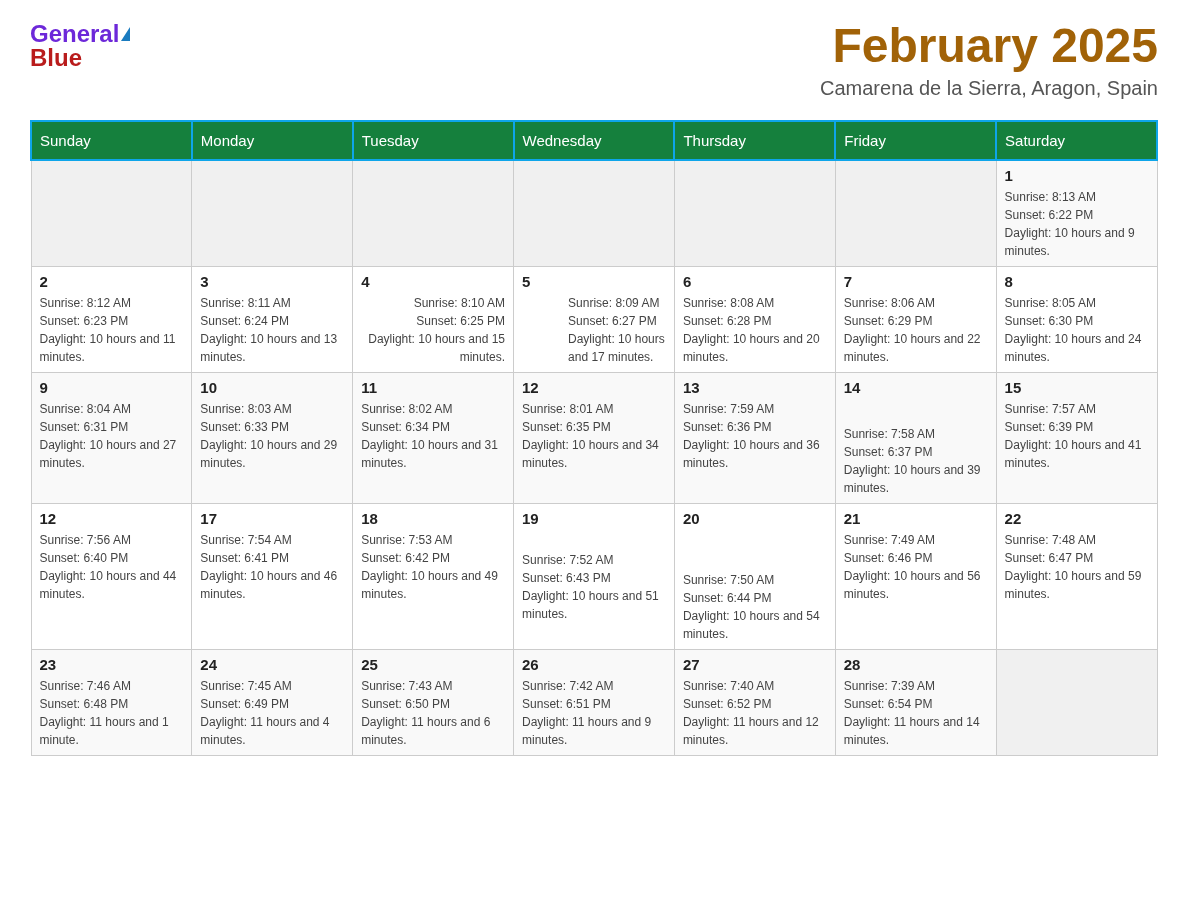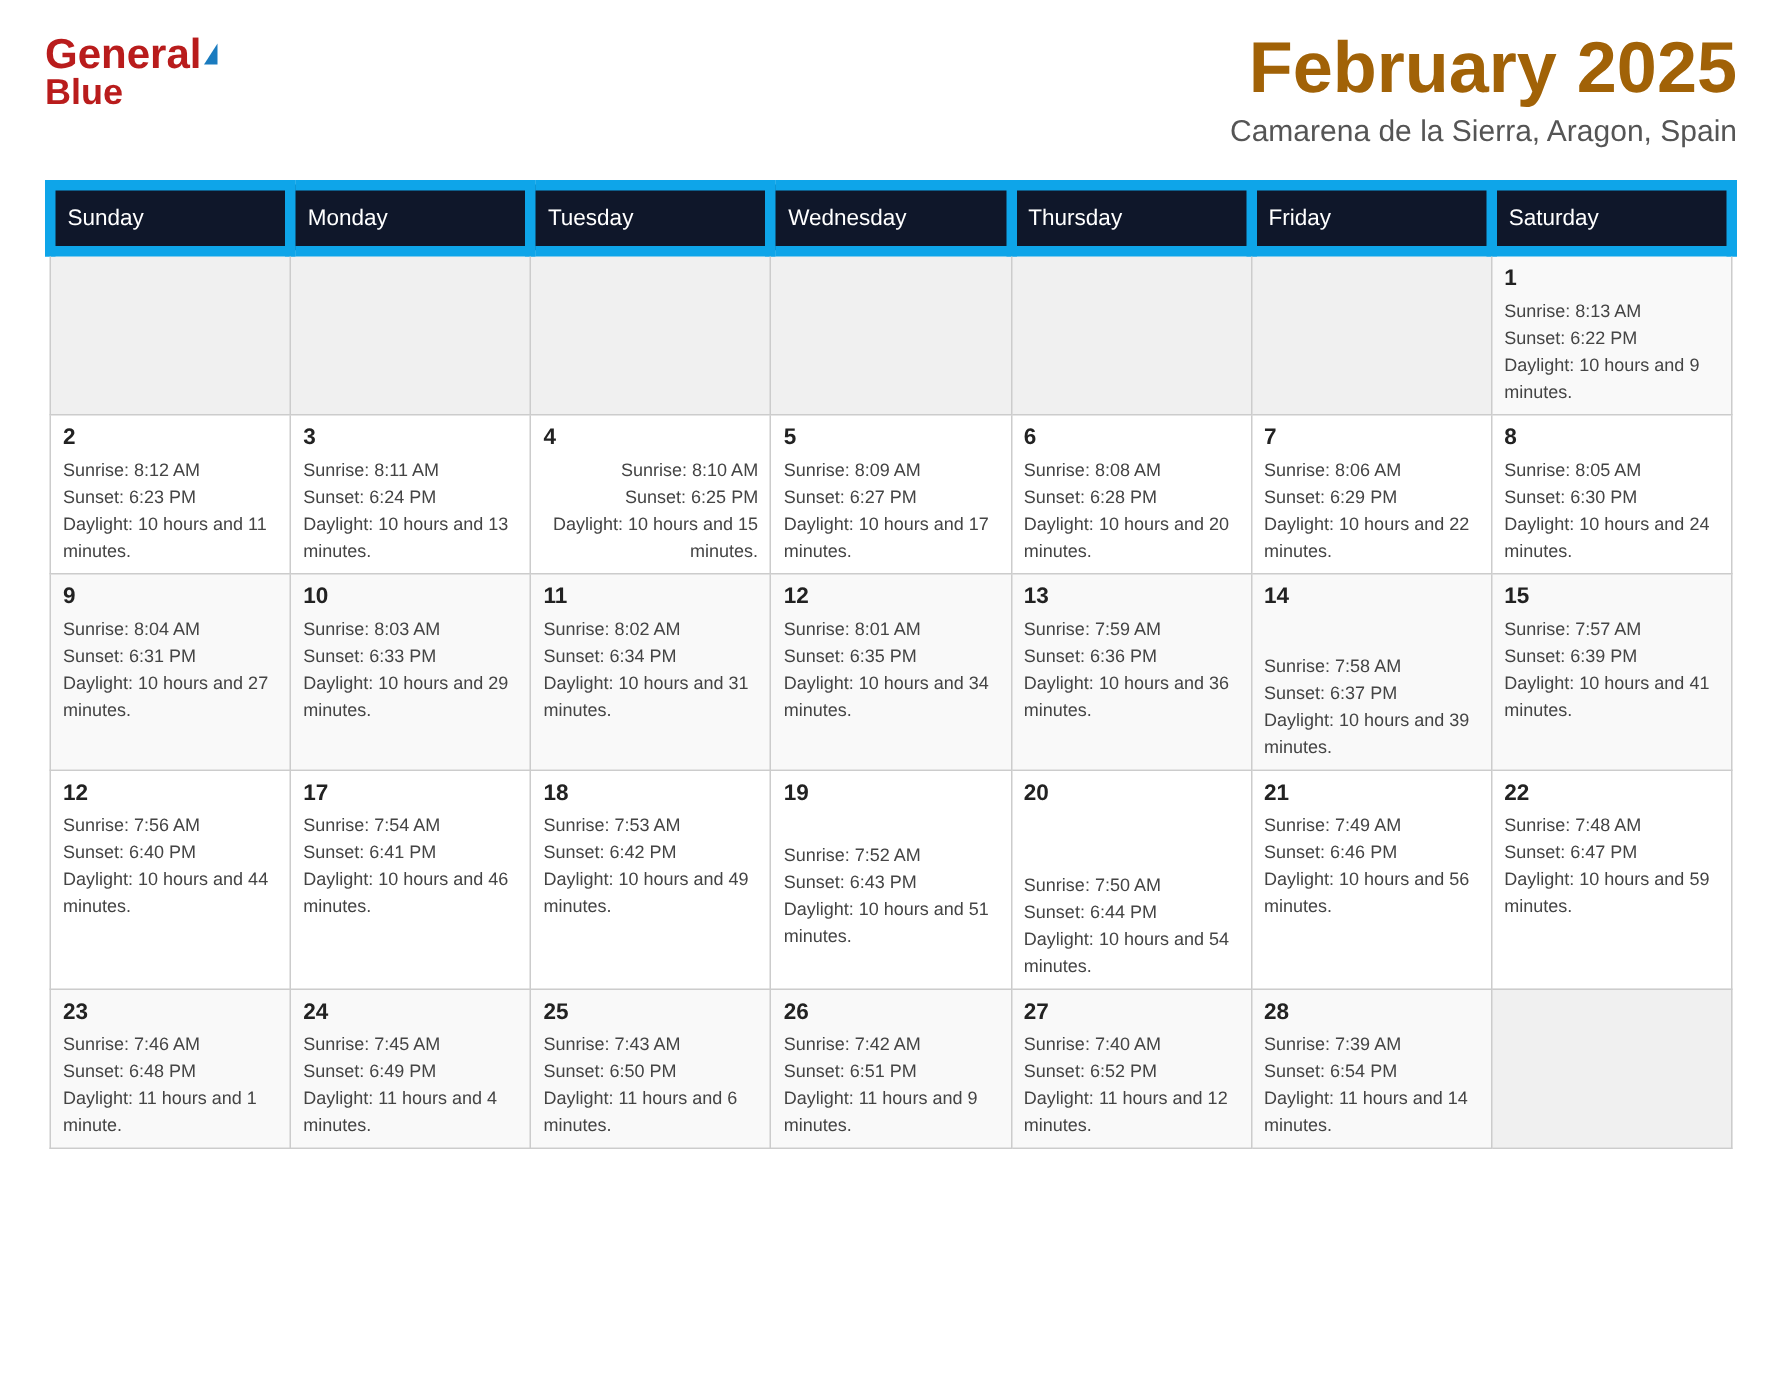--- a/index.html
+++ b/index.html
@@ -33,27 +33,27 @@
       font-size: 20px;
       color: #555;
       margin-top: 4px;
     }
     .calendar {
       width: 100%;
       border-collapse: collapse;
       border: 1px solid #aaa;
     }
     .calendar th {
-      background-color: #0f172a;
+      background-color: #15803d;
       color: #fff;
       padding: 10px 8px;
       font-size: 15px;
       font-weight: normal;
       text-align: left;
-      border: 7px solid #0ea5e9;
+      border: 2px solid #0ea5e9;
     }
     .calendar td {
       vertical-align: top;
       padding: 6px 8px;
       border: 1px solid #ccc;
       width: 14.28%;
       min-height: 100px;
       font-size: 12.5px;
       color: #333;
       background: #fff;
@@ -76,23 +76,23 @@
       color: #444;
       line-height: 1.5;
     }
     .empty-cell {
       background: #f0f0f0 !important;
     }
     
     .logo-line1 {
       display: flex;
       align-items: center;
-      font-size: 28px;
+      font-size: 24px;
       font-weight: bold;
-      color: #b91c1c;
+      color: #6d28d9;
       justify-content: flex-end;
     }
     .logo-line2 {
       font-size: 24px;
       font-weight: bold;
       color: #b91c1c;
       margin-top: -4px;
     }
     .triangle-icon {
       display: inline-block;
@@ -163,21 +163,21 @@
 Daylight: 10 hours and 13 minutes.</div>
         </td>
         <td>
           <span class="day-number">4</span>
           <div class="day-info" style="white-space: pre-line; text-align: right;">Sunrise: 8:10 AM
 Sunset: 6:25 PM
 Daylight: 10 hours and 15 minutes.</div>
         </td>
         <td>
           <span class="day-number">5</span>
-          <div class="day-info" style="white-space: pre-line;">Sunrise: 8:09 AM
+          <div class="day-info" style="white-space: pre-line; margin-left: 46px;">Sunrise: 8:09 AM
 Sunset: 6:27 PM
 Daylight: 10 hours and 17 minutes.</div>
         </td>
         <td>
           <span class="day-number">6</span>
           <div class="day-info" style="white-space: pre-line;">Sunrise: 8:08 AM
 Sunset: 6:28 PM
 Daylight: 10 hours and 20 minutes.</div>
         </td>
         <td>

